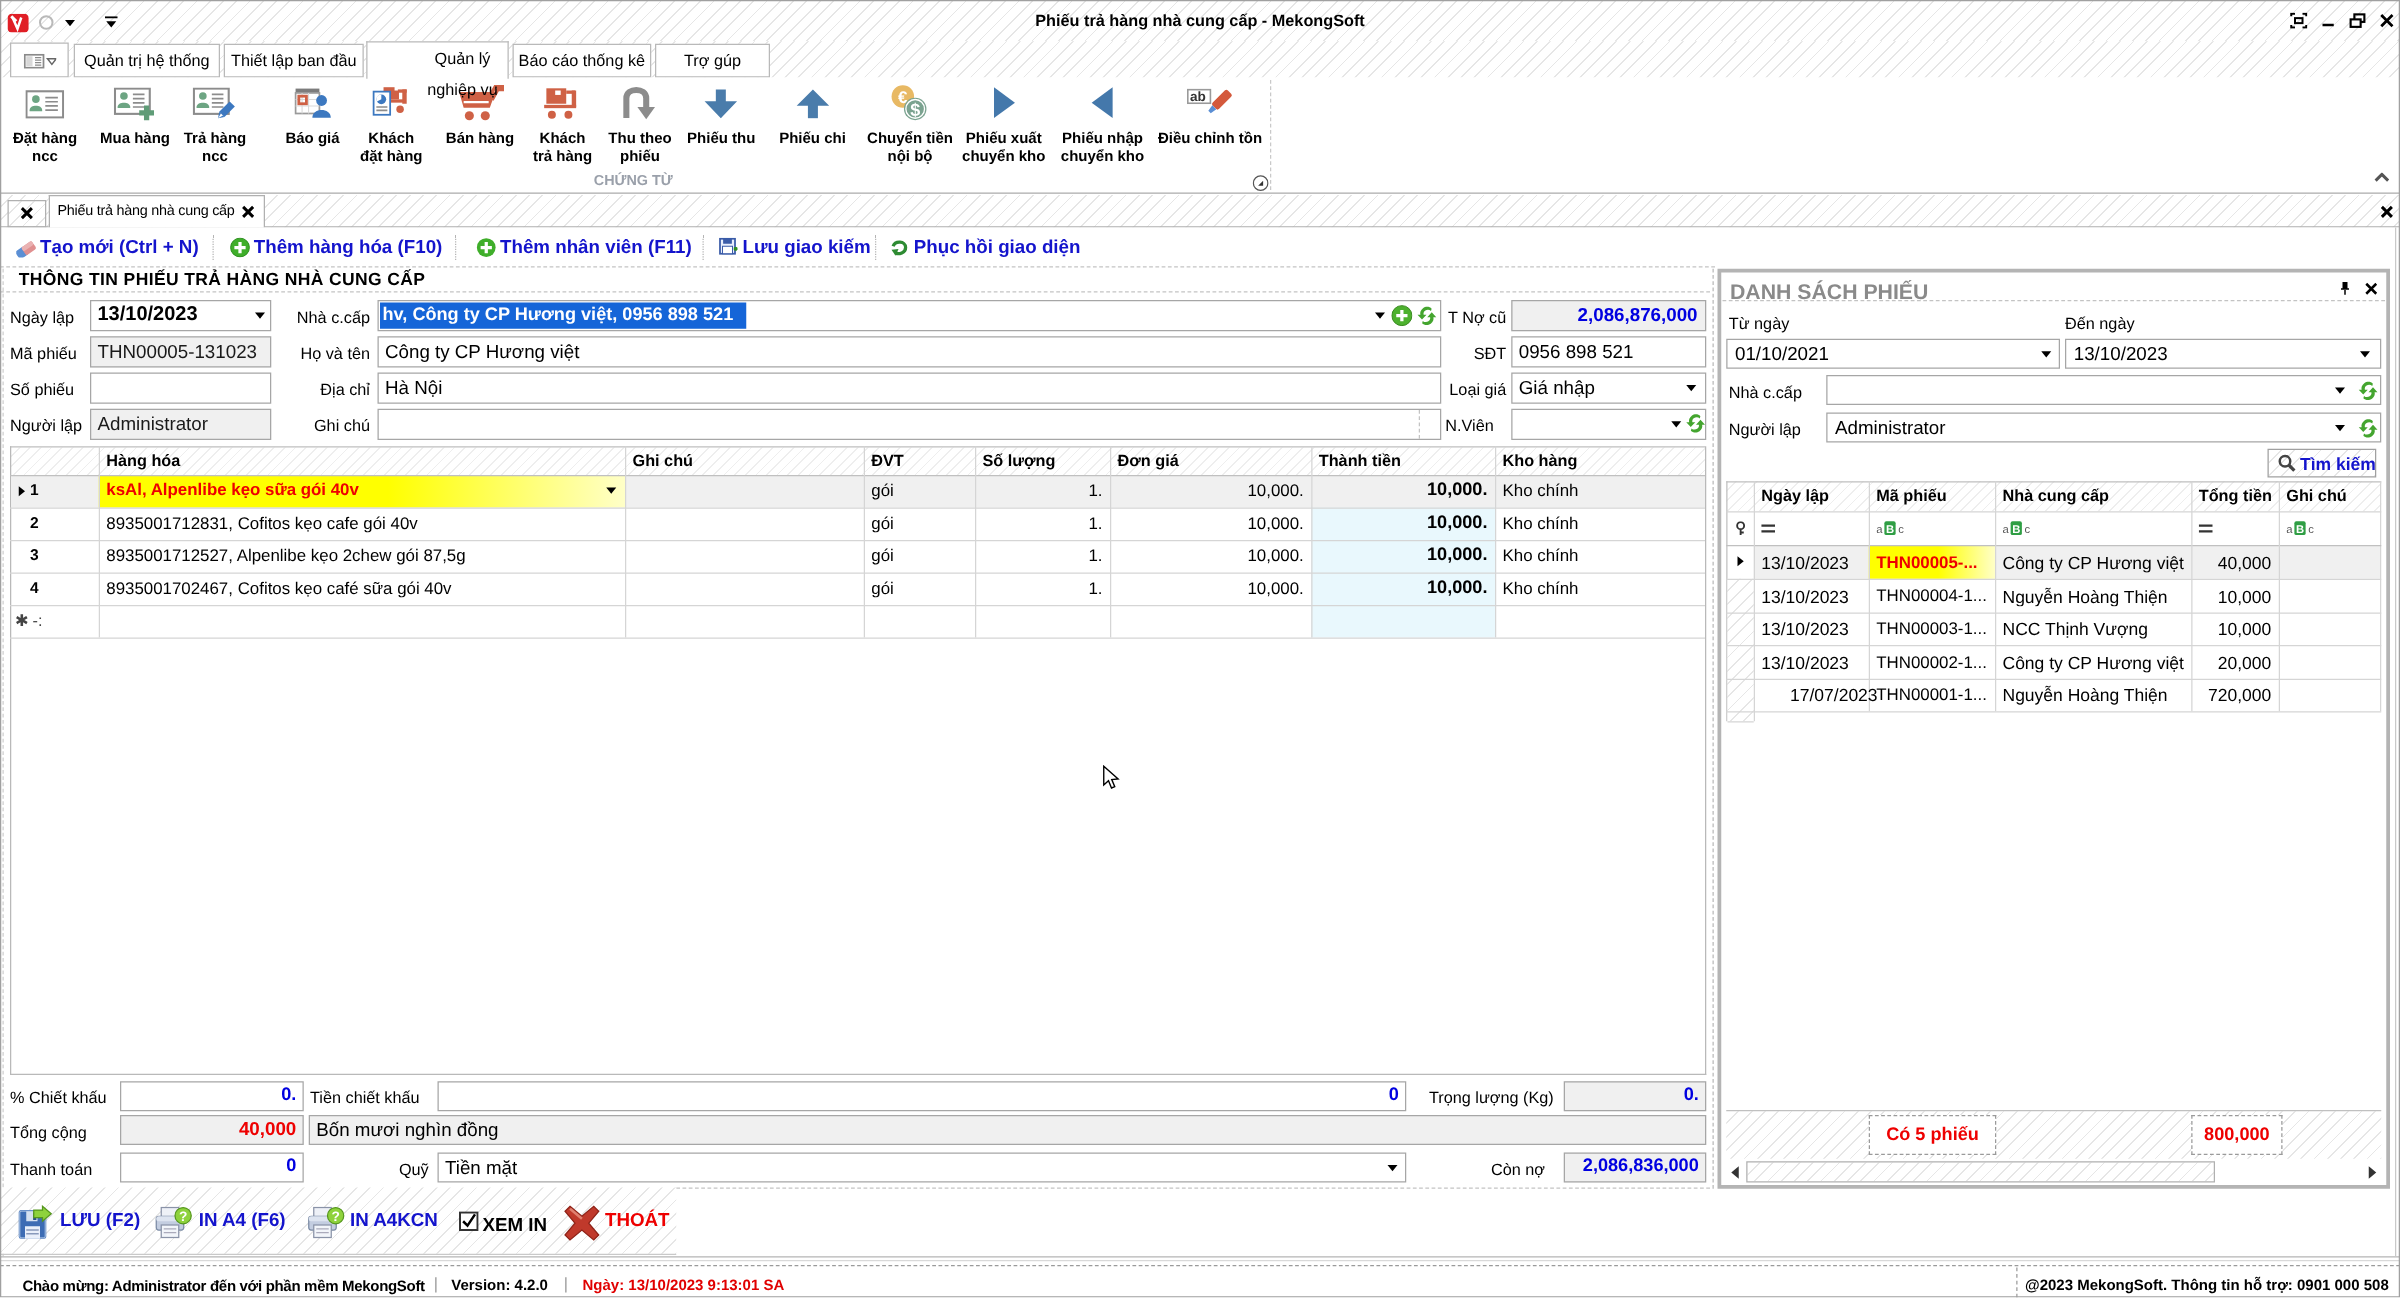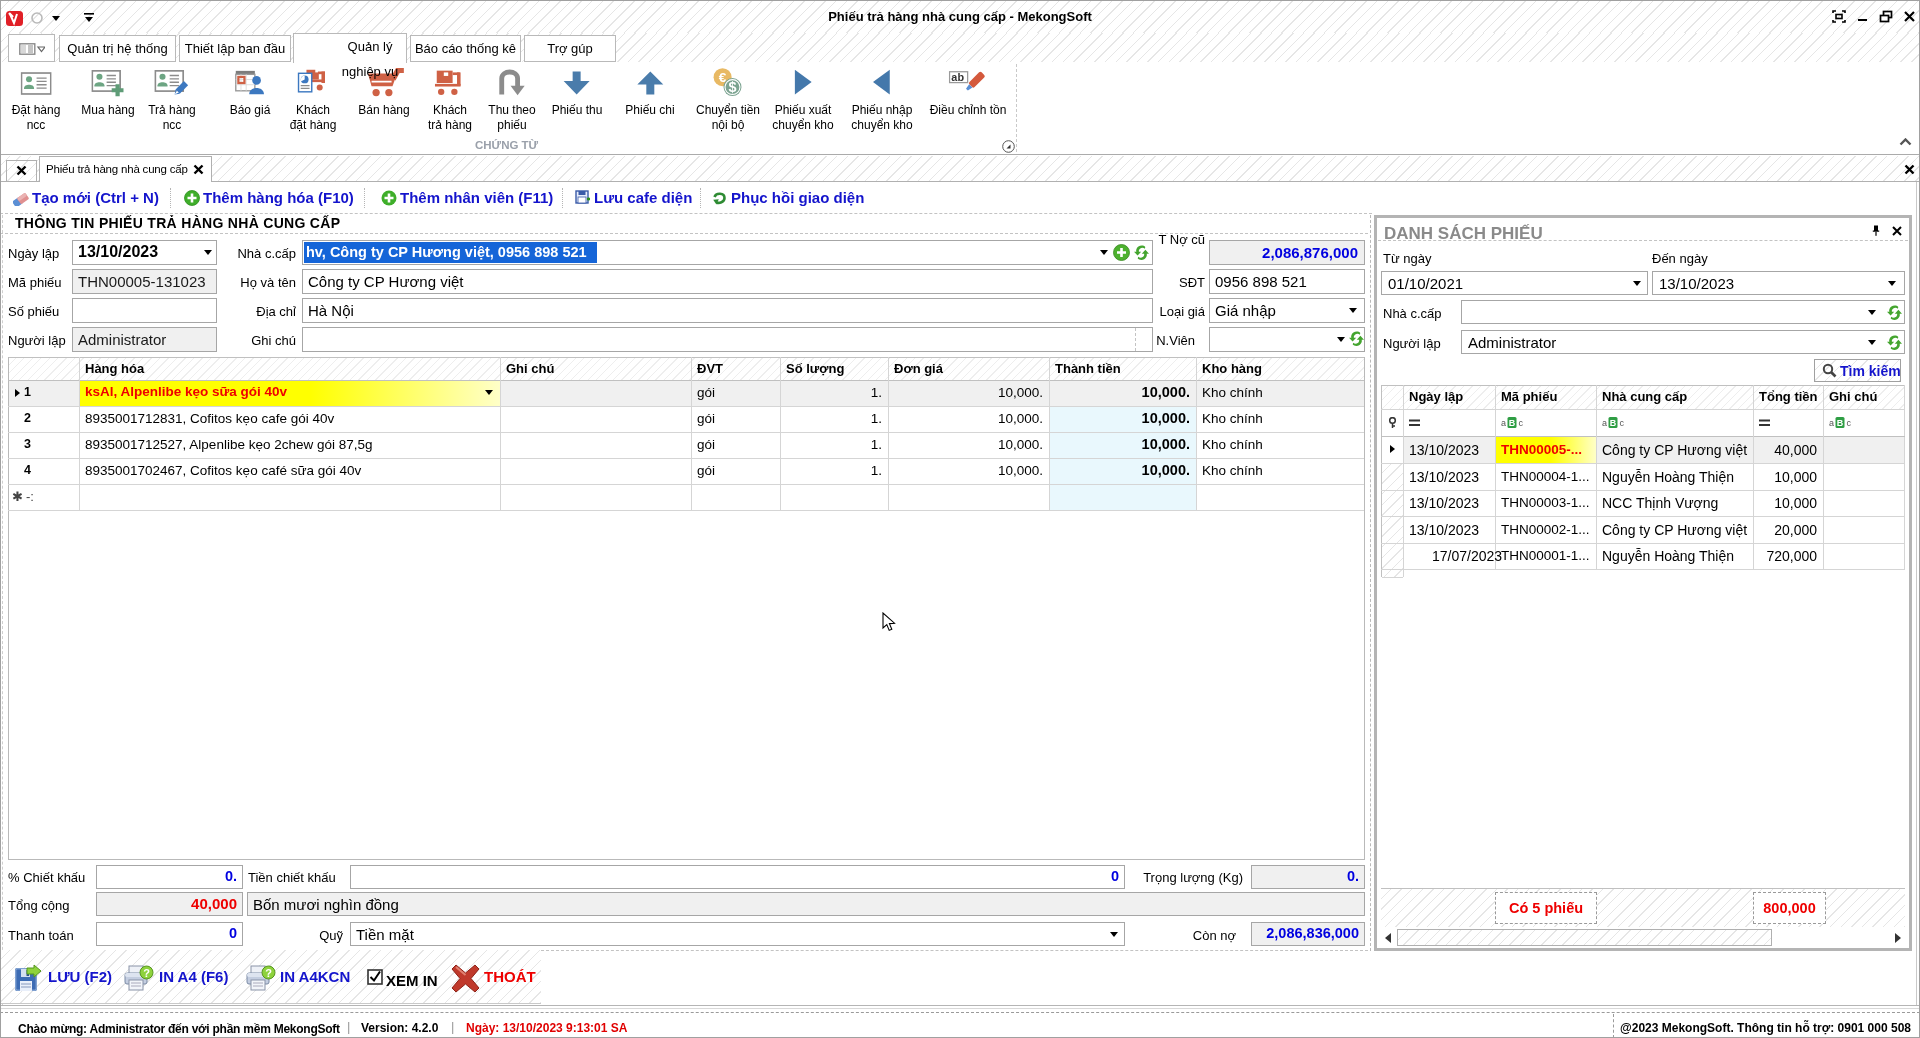--- a/index.html
+++ b/index.html
@@ -82,21 +82,21 @@
     <circle cx="6.5" cy="6.5" r="5.8" fill="none" stroke="#555" stroke-width="1"></circle>
     <path d="M8.5 8.5 H4.5 L8.5 4.5 Z" fill="#333"></path>
   </svg>
 <svg class="abs" style="left:1899px;top:138px;" width="13" height="8" viewBox="0 0 13 8">
     <path d="M1.5 6.5 L6.5 1.5 L11.5 6.5" stroke="#555" stroke-width="2.4" fill="none"></path>
   </svg>
 
 <style>
 .ri { position:absolute; top:66px; text-align:center; transform:translateX(-50%); }
 .ri .ic { height:34px; display:flex; align-items:center; justify-content:center; }
-.ri .lbl { font-weight:normal; font-size:12px; line-height:15px; white-space:nowrap; margin-top:3px; }
+.ri .lbl { font-weight:bold; font-size:12px; line-height:15px; white-space:nowrap; margin-top:3px; }
 </style>
 <div class="ri" style="left:36px;">
     <div class="ic">
       <svg width="31" height="23" viewBox="0 0 37 27">
         <rect x="1" y="1" width="35" height="25" fill="#fff" stroke="#8c8c8c" stroke-width="2"></rect>
         <circle cx="10" cy="8.5" r="3.6" fill="#6da583"></circle>
         <path d="M4 19 C4 13.5 16 13.5 16 19 L16 20 L4 20 Z" fill="#6da583"></path>
         <path d="M19 7 h12 M19 11 h12 M19 15 h12 M19 19 h12" stroke="#8c8c8c" stroke-width="1.6"></path>
       </svg>
     </div>
@@ -297,21 +297,21 @@
     <path d="M8 3.5 V12.5 M3.5 8 H12.5" stroke="#fff" stroke-width="2.6"></path>
   </svg>
 <div class="link" style="left:400px;">Thêm nhân viên (F11)</div>
 <div class="vsep" style="left:562px;"></div>
 <svg class="abs" style="left:575px;top:190px;" width="16" height="16" viewBox="0 0 16 16">
     <rect x="1" y="1" width="12" height="12" fill="#e8eefc" stroke="#3a5ba8" stroke-width="1.4"></rect>
     <rect x="3.5" y="1" width="7" height="4" fill="#3a5ba8"></rect>
     <rect x="3" y="7" width="8" height="6" fill="#fff" stroke="#3a5ba8" stroke-width="0.8"></rect>
     <path d="M12 9 l3 0 m-1.5 -1.5 l0 3" stroke="#2c8f1e" stroke-width="2"></path>
   </svg>
-<div class="link" style="left:594px;">Lưu cafe diện</div>
+<div class="link" style="left:594px;">Lưu giao kiếm</div>
 <div class="vsep" style="left:700px;"></div>
 <svg class="abs" style="left:711px;top:190px;" width="17" height="16" viewBox="0 0 17 16">
     <path d="M3.5 7 C5 2.5 13.5 2.5 13.5 8 C13.5 12.5 8 13.5 5.5 12.5" fill="none" stroke="#2e8b33" stroke-width="2.6"></path>
     <path d="M7.8 9.2 L2.2 9.8 L5.4 14.6 Z" fill="#2e8b33"></path>
   </svg>
 <div class="link" style="left:731px;">Phục hồi giao diện</div>
 
 <div class="abs" style="left:15px;top:215px;font-size:14px;letter-spacing:0.3px;font-weight:bold;">THÔNG TIN PHIẾU TRẢ HÀNG NHÀ CUNG CẤP</div>
 <div class="abs" style="left:0;top:233px;width:1368px;border-top:1px dashed #c3c3c3;"></div>
 
@@ -326,21 +326,21 @@
     <circle cx="8.5" cy="8.5" r="8" fill="#4db12e"></circle>
     <circle cx="8.5" cy="8.5" r="8" fill="none" stroke="#398a20" stroke-width="0.8"></circle>
     <path d="M8.5 4 V13 M4 8.5 H13" stroke="#fff" stroke-width="2.6"></path>
   </svg>
 <svg class="abs" style="left:1133px;top:244px;" width="17" height="17" viewBox="0 0 17 17">
     <g fill="#44a52f">
       <path d="M12.3 2.9 C10.8 1.2 7.6 0.9 5.4 2.5 C3.6 3.8 2.8 5.9 3.3 7.7 L1.0 7.7 L4.6 11.6 L8.2 7.7 L5.9 7.7 C5.6 6.4 6.1 5.2 7.3 4.4 C8.7 3.4 10.6 3.6 11.8 4.7 Z"></path>
       <path d="M12.3 2.9 C10.8 1.2 7.6 0.9 5.4 2.5 C3.6 3.8 2.8 5.9 3.3 7.7 L1.0 7.7 L4.6 11.6 L8.2 7.7 L5.9 7.7 C5.6 6.4 6.1 5.2 7.3 4.4 C8.7 3.4 10.6 3.6 11.8 4.7 Z" transform="rotate(180 8.5 8.7)"></path>
     </g>
   </svg>
-<div class="label" style="left:1155px;top:232px;width:50px;text-align:right;">T Nợ cũ</div>
+<div class="label" style="left:1155px;top:246px;width:50px;text-align:right;">T Nợ cũ</div>
 <div class="fld ro" style="left:1209px;top:240px;width:156px;height:25px;color:#0000e0;font-weight:bold;font-size:15px;text-align:right;padding:3px 6px 0 0;">2,086,876,000</div>
 
 <div class="label" style="left:8px;top:275px;">Mã phiếu</div>
 <div class="fld ro" style="left:72px;top:269px;width:145px;height:25px;padding:3px 0 0 5px;color:#1a1a1a;">THN00005-131023</div>
 <div class="label" style="left:236px;top:275px;width:60px;text-align:right;">Họ và tên</div>
 <div class="fld" style="left:302px;top:269px;width:851px;height:25px;padding:3px 0 0 5px;">Công ty CP Hương việt</div>
 <div class="label" style="left:1155px;top:275px;width:50px;text-align:right;">SĐT</div>
 <div class="fld" style="left:1209px;top:269px;width:156px;height:25px;padding:3px 0 0 5px;">0956 898 521</div>
 
 <div class="label" style="left:8px;top:304px;">Số phiếu</div>

